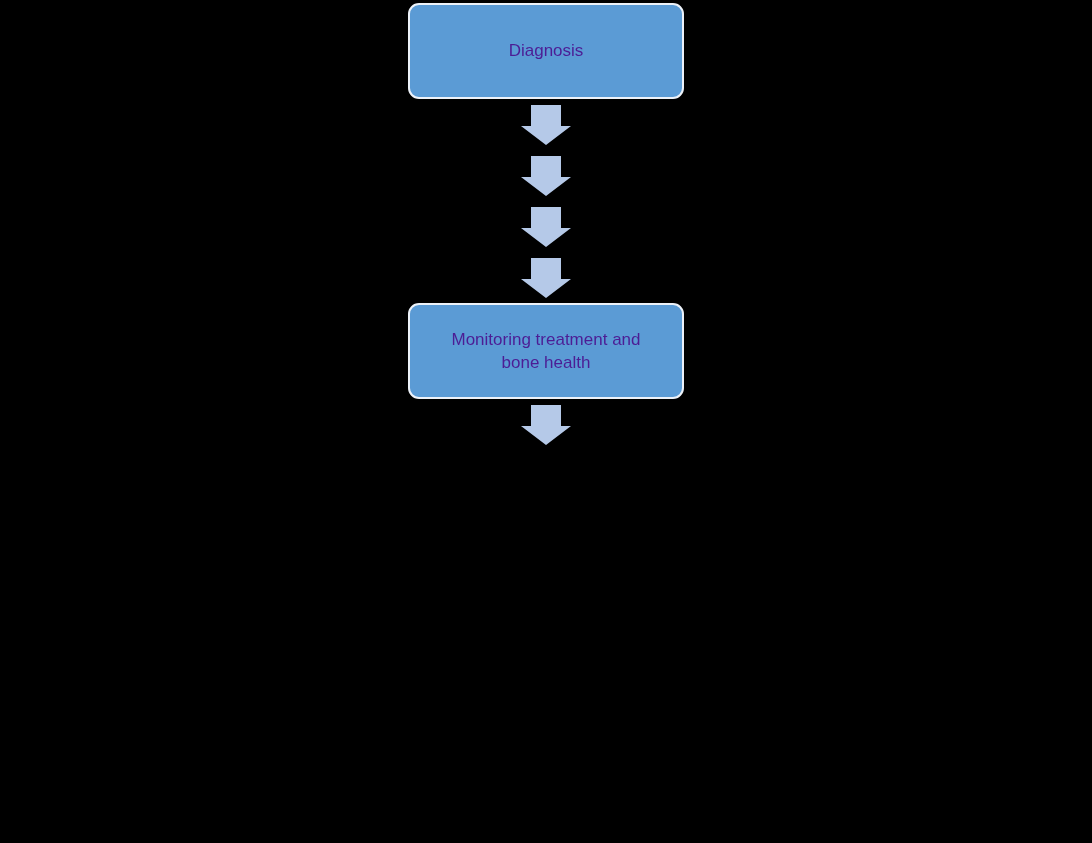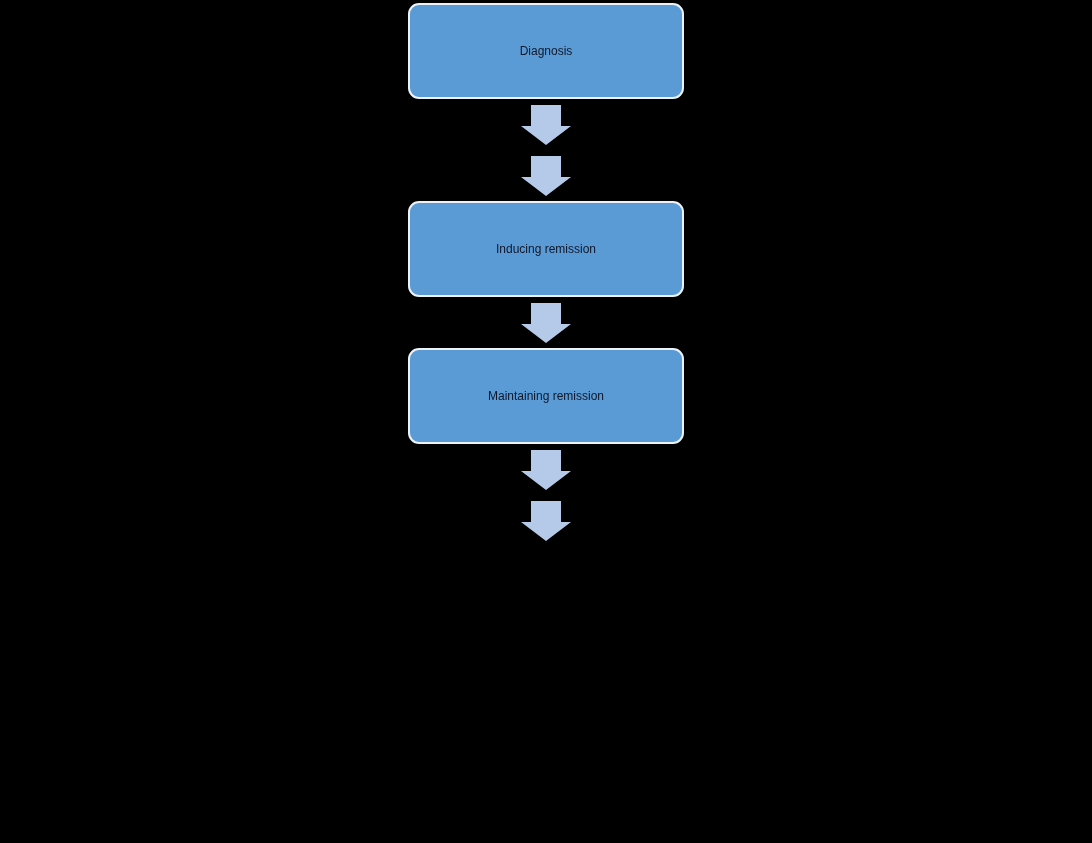--- a/index.html
+++ b/index.html
@@ -28,22 +28,22 @@
     box-sizing: border-box;
     width: 276px;
     height: 96px;
     background: #5B9BD5;
     border: 2px solid #EDF2F9;
     border-radius: 11px;
     display: flex;
     align-items: center;
     justify-content: center;
     text-align: center;
-    color: #0f172a;
-    font-size: 12px;
+    color: #4c1d95;
+    font-size: 17px;
     line-height: 1.38;
     white-space: pre-line;
     padding: 0 8px;
   }
   .arrow-slot {
     height: 51px;
     display: flex;
     align-items: center;
     justify-content: center;
   }
@@ -67,42 +67,40 @@
       </svg>
     </div>
 
 
     <div class="arrow-slot">
       <svg width="50" height="40" viewBox="0 0 50 40">
         <polygon points="10,0 40,0 40,21 50,21 25,40 0,21 10,21" fill="#B5C9E8"></polygon>
       </svg>
     </div>
 
-    <div class="flow-box">
-      <span>Inducing remission</span>
-    </div>
-
-    <div class="arrow-slot">
-      <svg width="50" height="40" viewBox="0 0 50 40">
-        <polygon points="10,0 40,0 40,21 50,21 25,40 0,21 10,21" fill="#B5C9E8"></polygon>
-      </svg>
-    </div>
-
-    <div class="flow-box">
-      <span>Maintaining remission</span>
-    </div>
 
     <div class="arrow-slot">
       <svg width="50" height="40" viewBox="0 0 50 40">
         <polygon points="10,0 40,0 40,21 50,21 25,40 0,21 10,21" fill="#B5C9E8"></polygon>
       </svg>
     </div>
 
 
     <div class="arrow-slot">
       <svg width="50" height="40" viewBox="0 0 50 40">
         <polygon points="10,0 40,0 40,21 50,21 25,40 0,21 10,21" fill="#B5C9E8"></polygon>
       </svg>
     </div>
 
+    <div class="flow-box">
+      <span>Monitoring treatment and
+bone health</span>
+    </div>
+
+    <div class="arrow-slot">
+      <svg width="50" height="40" viewBox="0 0 50 40">
+        <polygon points="10,0 40,0 40,21 50,21 25,40 0,21 10,21" fill="#B5C9E8"></polygon>
+      </svg>
+    </div>
+
 
   </div>
 </div>
 
 </body></html>

